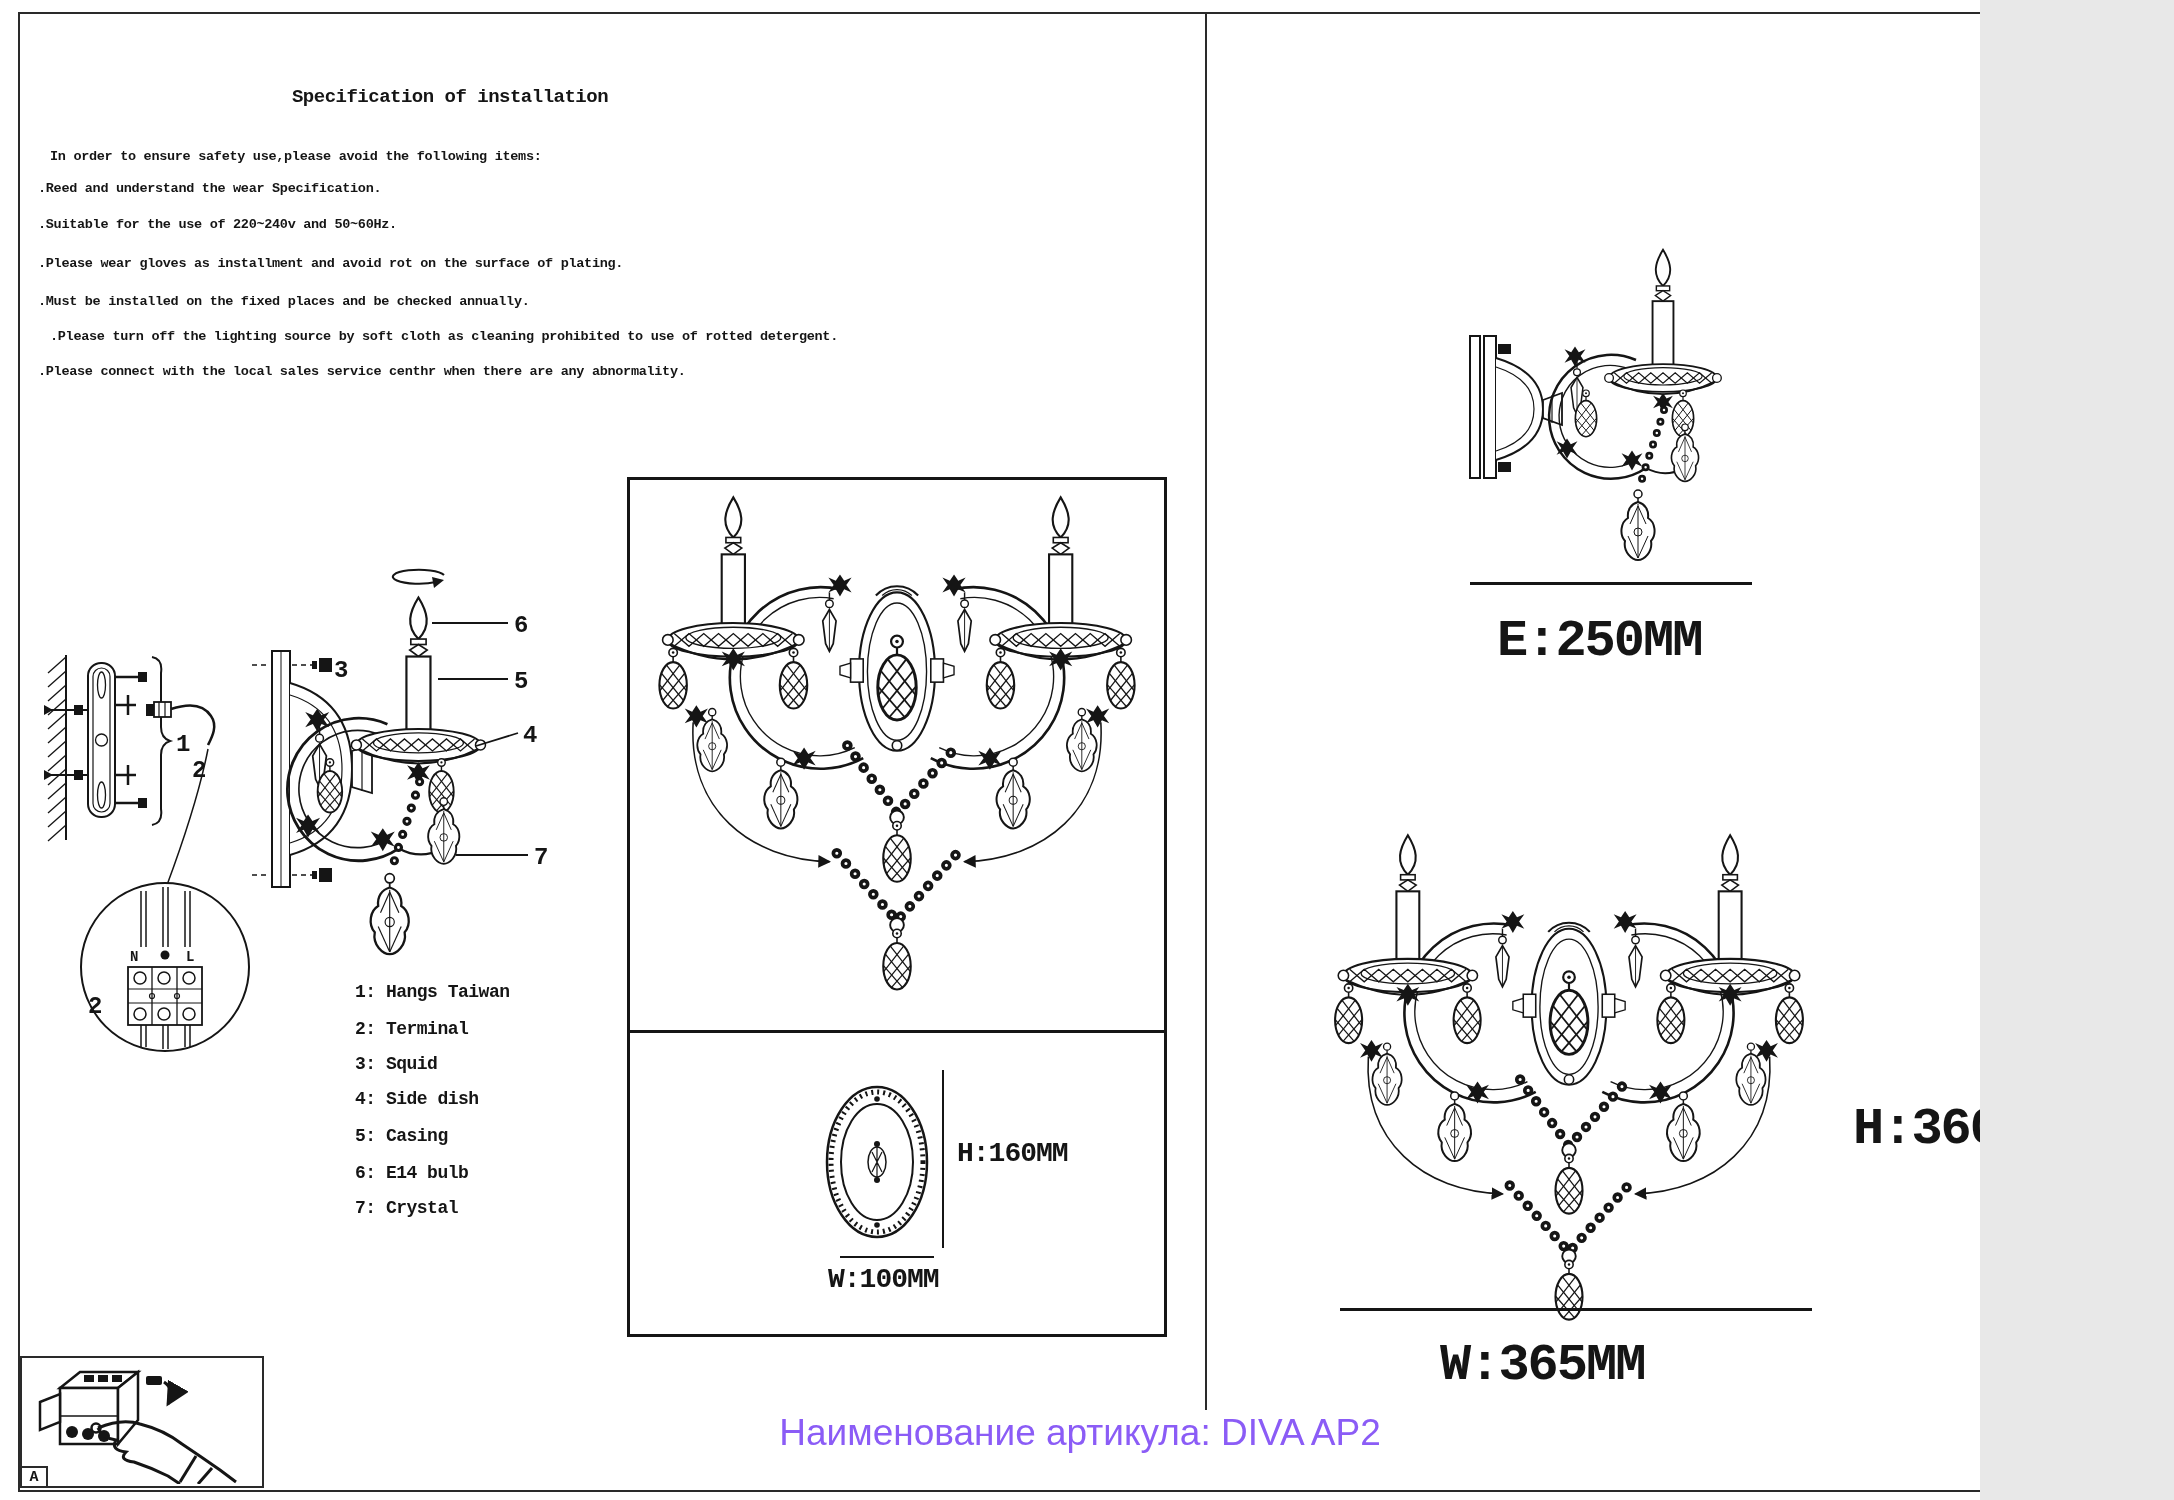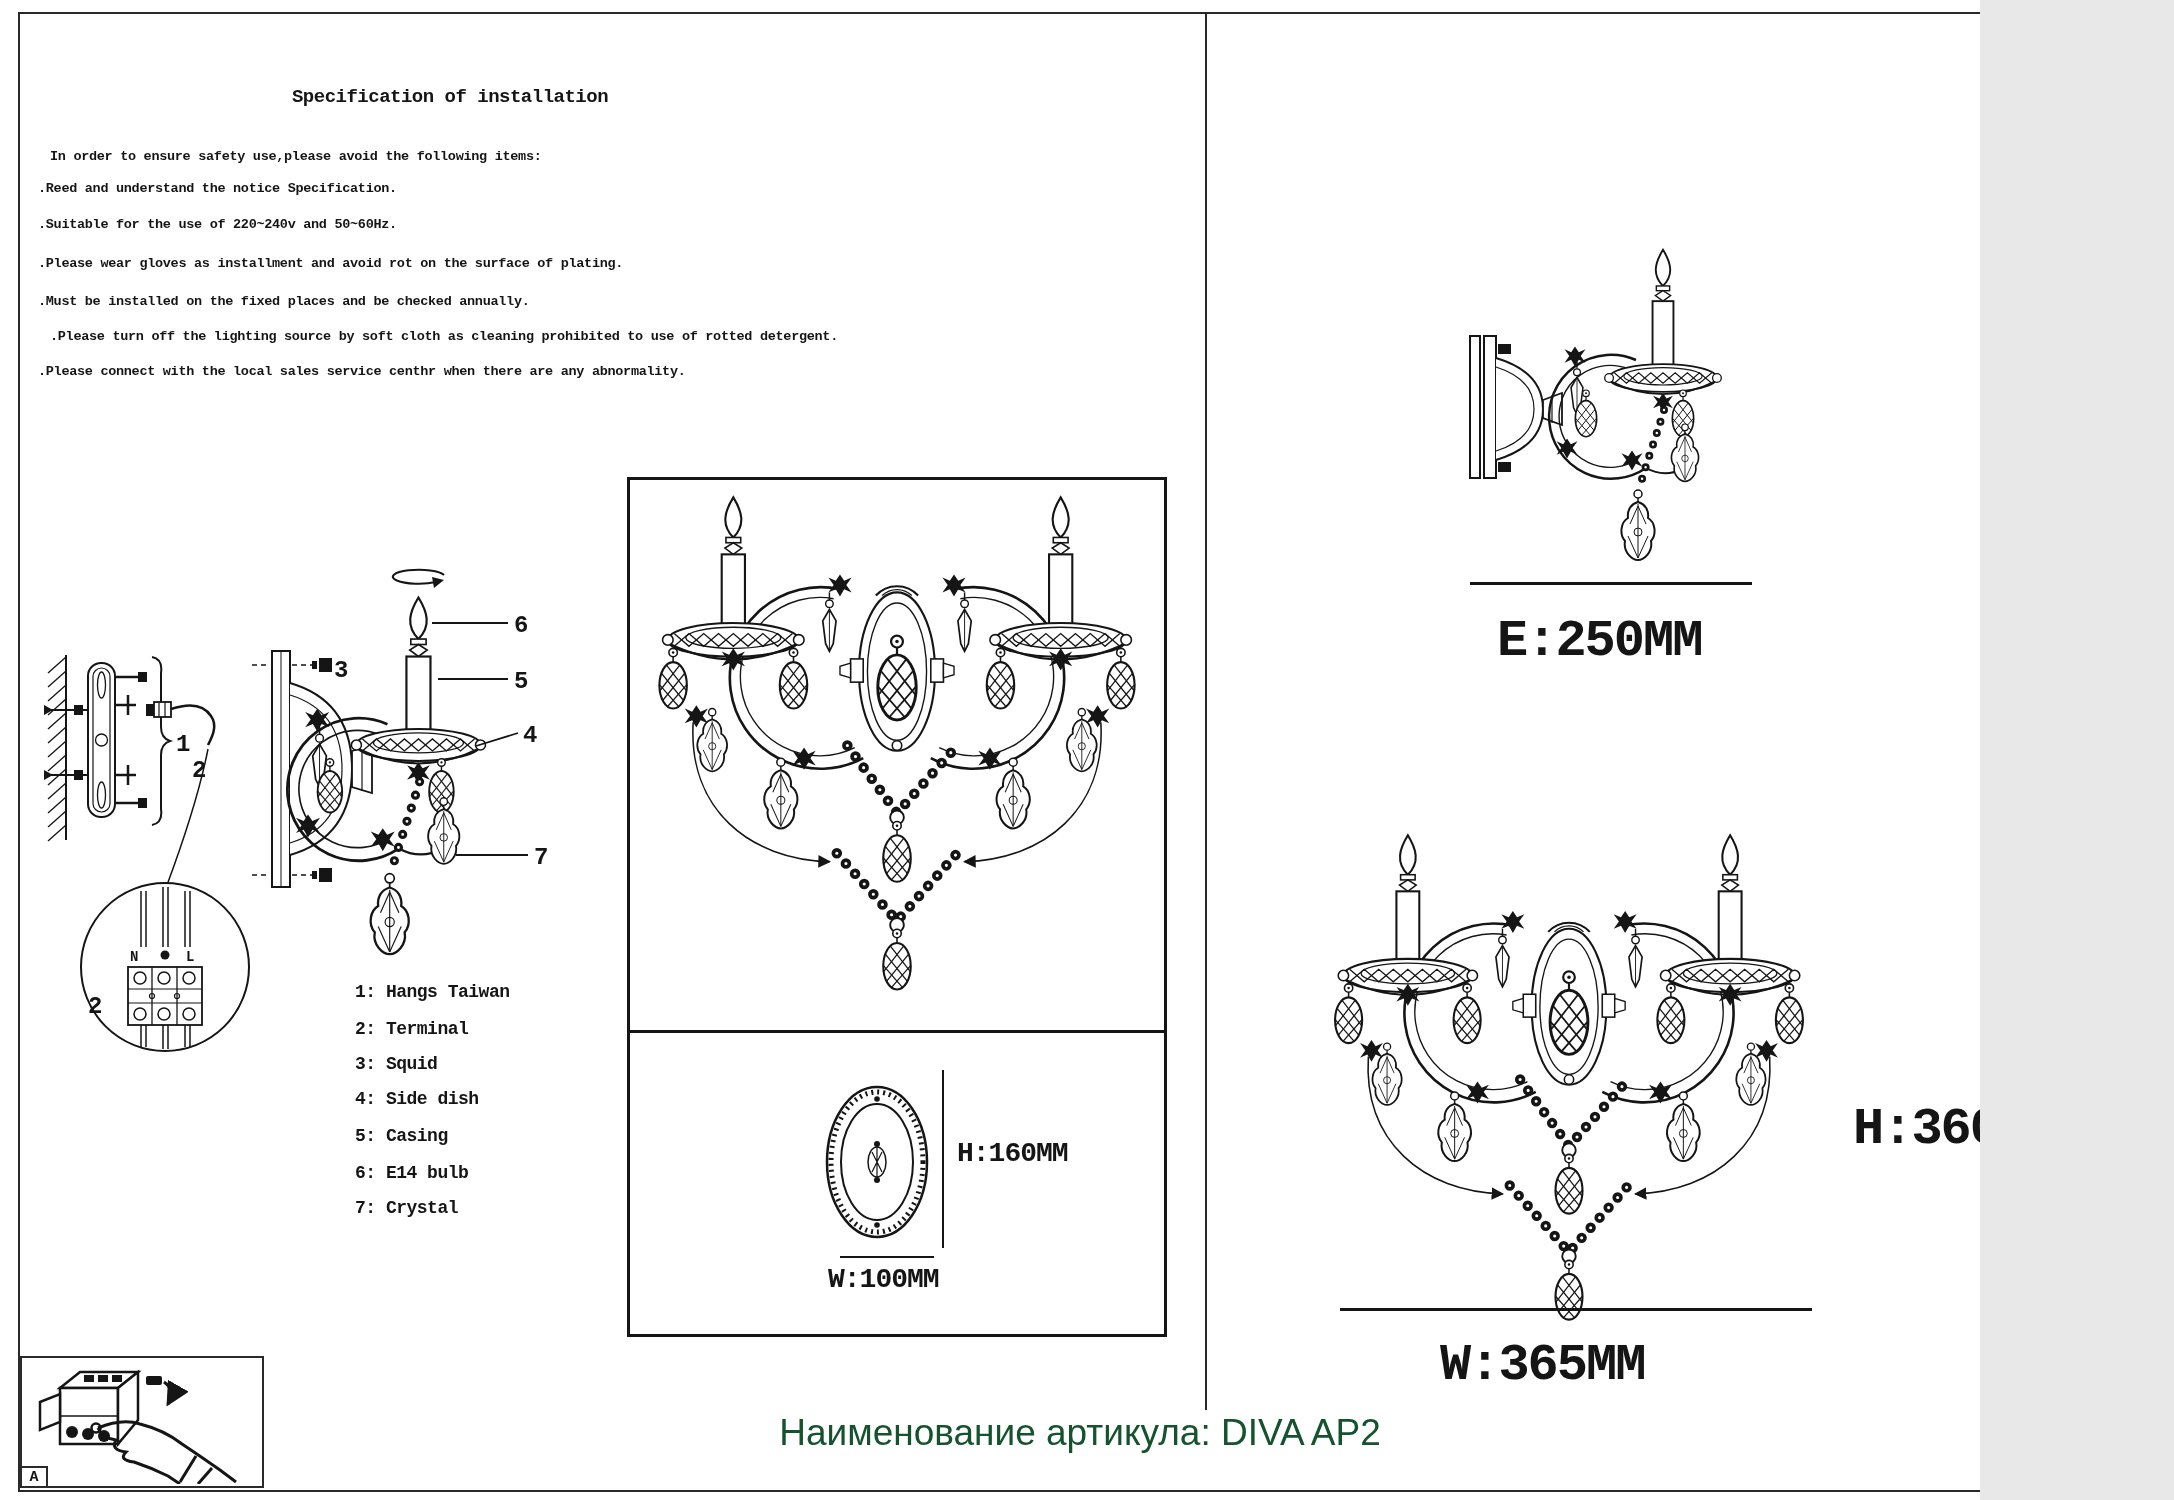--- a/index.html
+++ b/index.html
@@ -11,21 +11,21 @@
   .vdivider{left:1205px;top:14px;width:2px;height:1396px;background:#2a2a2a;}
   .spec-title{left:230px;top:86px;width:440px;text-align:center;font-size:19px;letter-spacing:-0.5px;}
   .spec-line{font-size:13.5px;letter-spacing:-0.3px;white-space:pre;}
   .part-line{font-size:18px;letter-spacing:-0.5px;white-space:pre;}
   .fixture-heading{left:1262px;top:112px;font-size:54px;letter-spacing:-3px;white-space:pre;}
   .dim-large{font-size:52px;letter-spacing:-2px;white-space:pre;}
   .dim-small{font-size:28px;letter-spacing:-1px;white-space:pre;}
   .dline{background:#151515;}
   .centerbox{left:627px;top:477px;width:540px;height:860px;border:3px solid #151515;box-sizing:border-box;}
   .caption{left:700px;top:1412px;width:760px;text-align:center;font-family:"Liberation Sans",sans-serif;
-           font-size:37px;color:#14532d;}
+           font-size:37px;color:#8b5cf6;}
   .handbox{left:20px;top:1356px;width:244px;height:132px;border:2px solid #2a2a2a;box-sizing:border-box;background:#fff;}
   .cornerbox{left:20px;top:1466px;width:28px;height:22px;border:2px solid #2a2a2a;box-sizing:border-box;
              text-align:center;font-size:15px;line-height:19px;background:#fff;}
   svg{display:block;}
   svg text{font-family:"Liberation Mono","DejaVu Sans Mono",monospace;font-weight:700;fill:#151515;}
 </style>
 </head>
 <body>
 
 <div id="canvas">
@@ -184,21 +184,21 @@
         <use href="#sym-drop" transform="translate(250,414)"></use>
       </g>
     </defs>
   </svg>
 
   <div class="abs pageborder"></div>
   <div class="abs vdivider"></div>
 
   <div class="abs mono spec-title">Specification of installation</div>
   <div class="abs mono spec-line" style="left:50px;top:149px;">In order to ensure safety use,please avoid the following items:</div>
-  <div class="abs mono spec-line" style="left:38px;top:181px;">.Reed and understand the notice Specification.</div>
+  <div class="abs mono spec-line" style="left:38px;top:181px;">.Reed and understand the wear Specification.</div>
   <div class="abs mono spec-line" style="left:38px;top:217px;">.Suitable for the use of 220~240v and 50~60Hz.</div>
   <div class="abs mono spec-line" style="left:38px;top:256px;">.Please wear gloves as installment and avoid rot on the surface of plating.</div>
   <div class="abs mono spec-line" style="left:38px;top:294px;">.Must be installed on the fixed places and be checked annually.</div>
   <div class="abs mono spec-line" style="left:50px;top:329px;">.Please turn off the lighting source by soft cloth as cleaning prohibited to use of rotted detergent.</div>
   <div class="abs mono spec-line" style="left:38px;top:364px;">.Please connect with the local sales service centhr when there are any abnormality.</div>
 
   <svg class="abs" style="left:40px;top:555px;" width="545" height="560" viewBox="0 0 545 560">
 
     <line x1="26" y1="100" x2="26" y2="285" stroke="#151515" stroke-width="2"></line>
     <g stroke="#151515" stroke-width="1.3">

